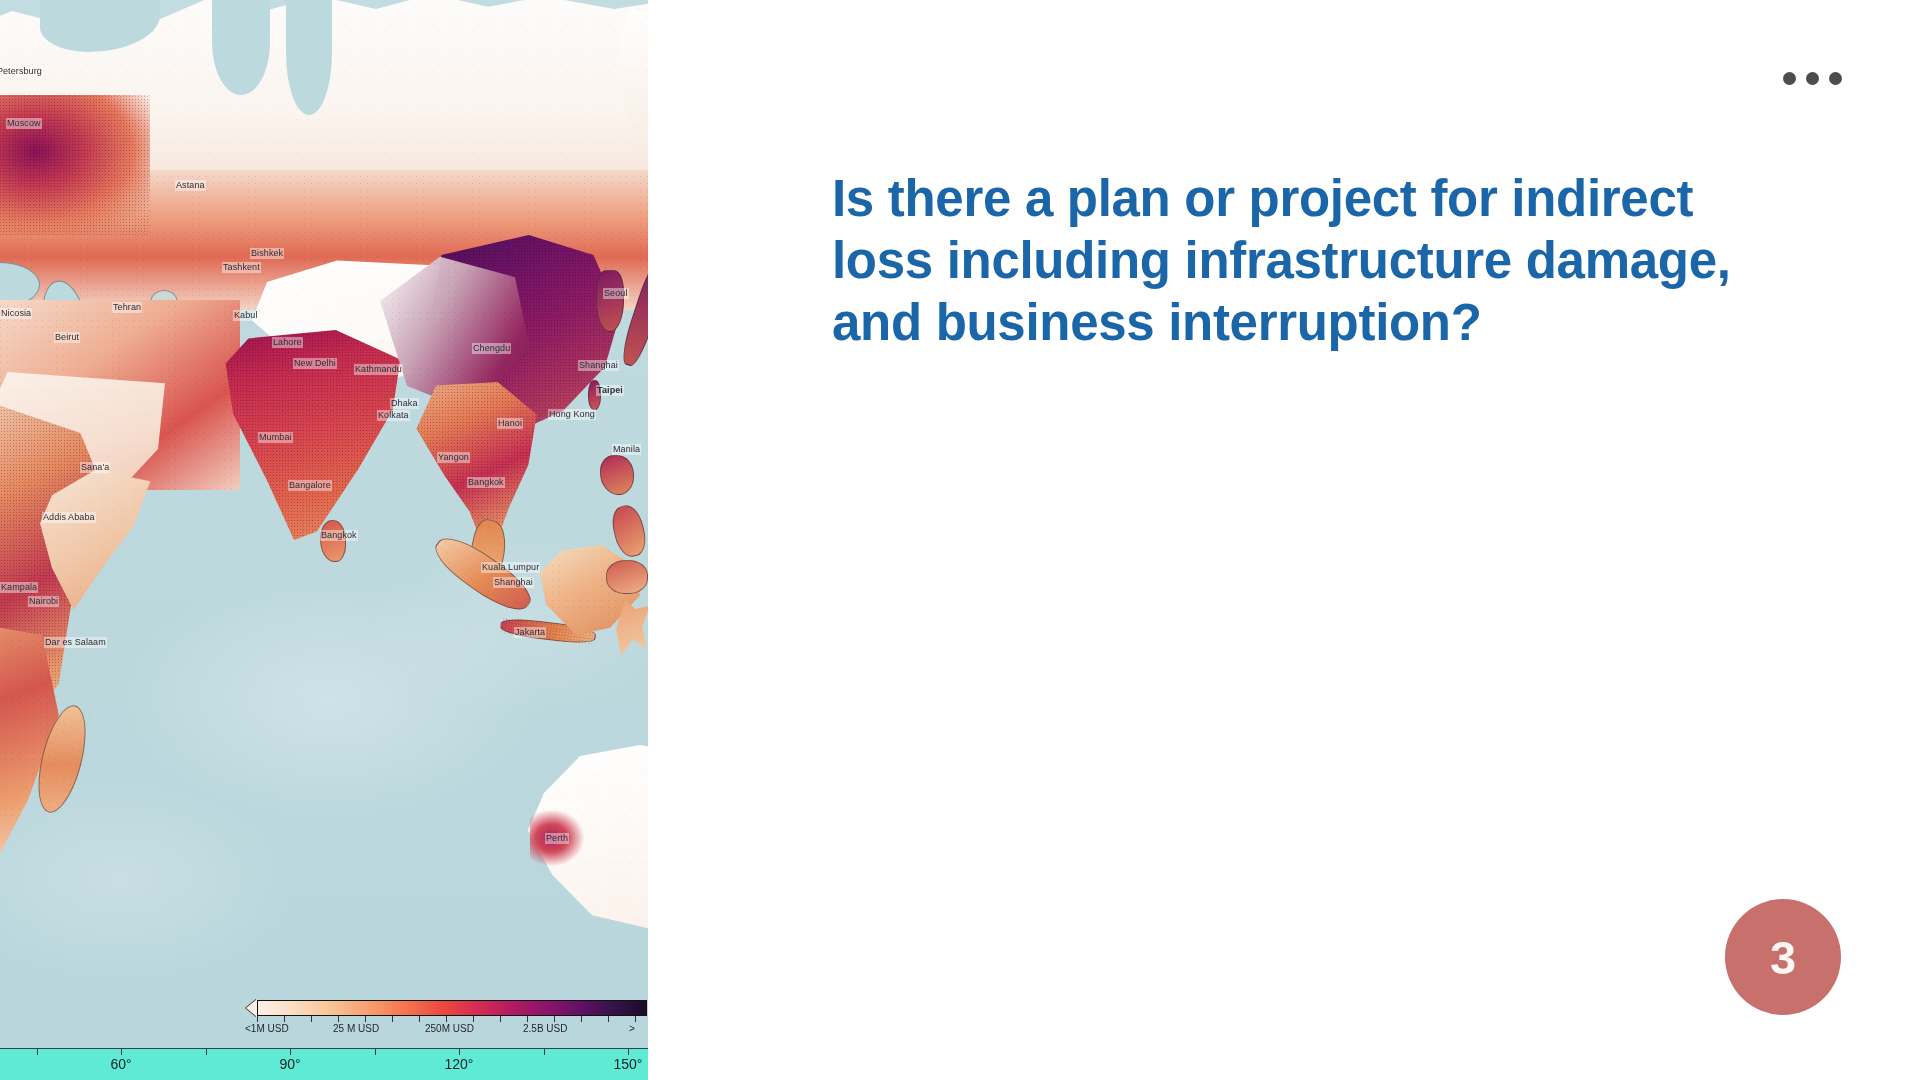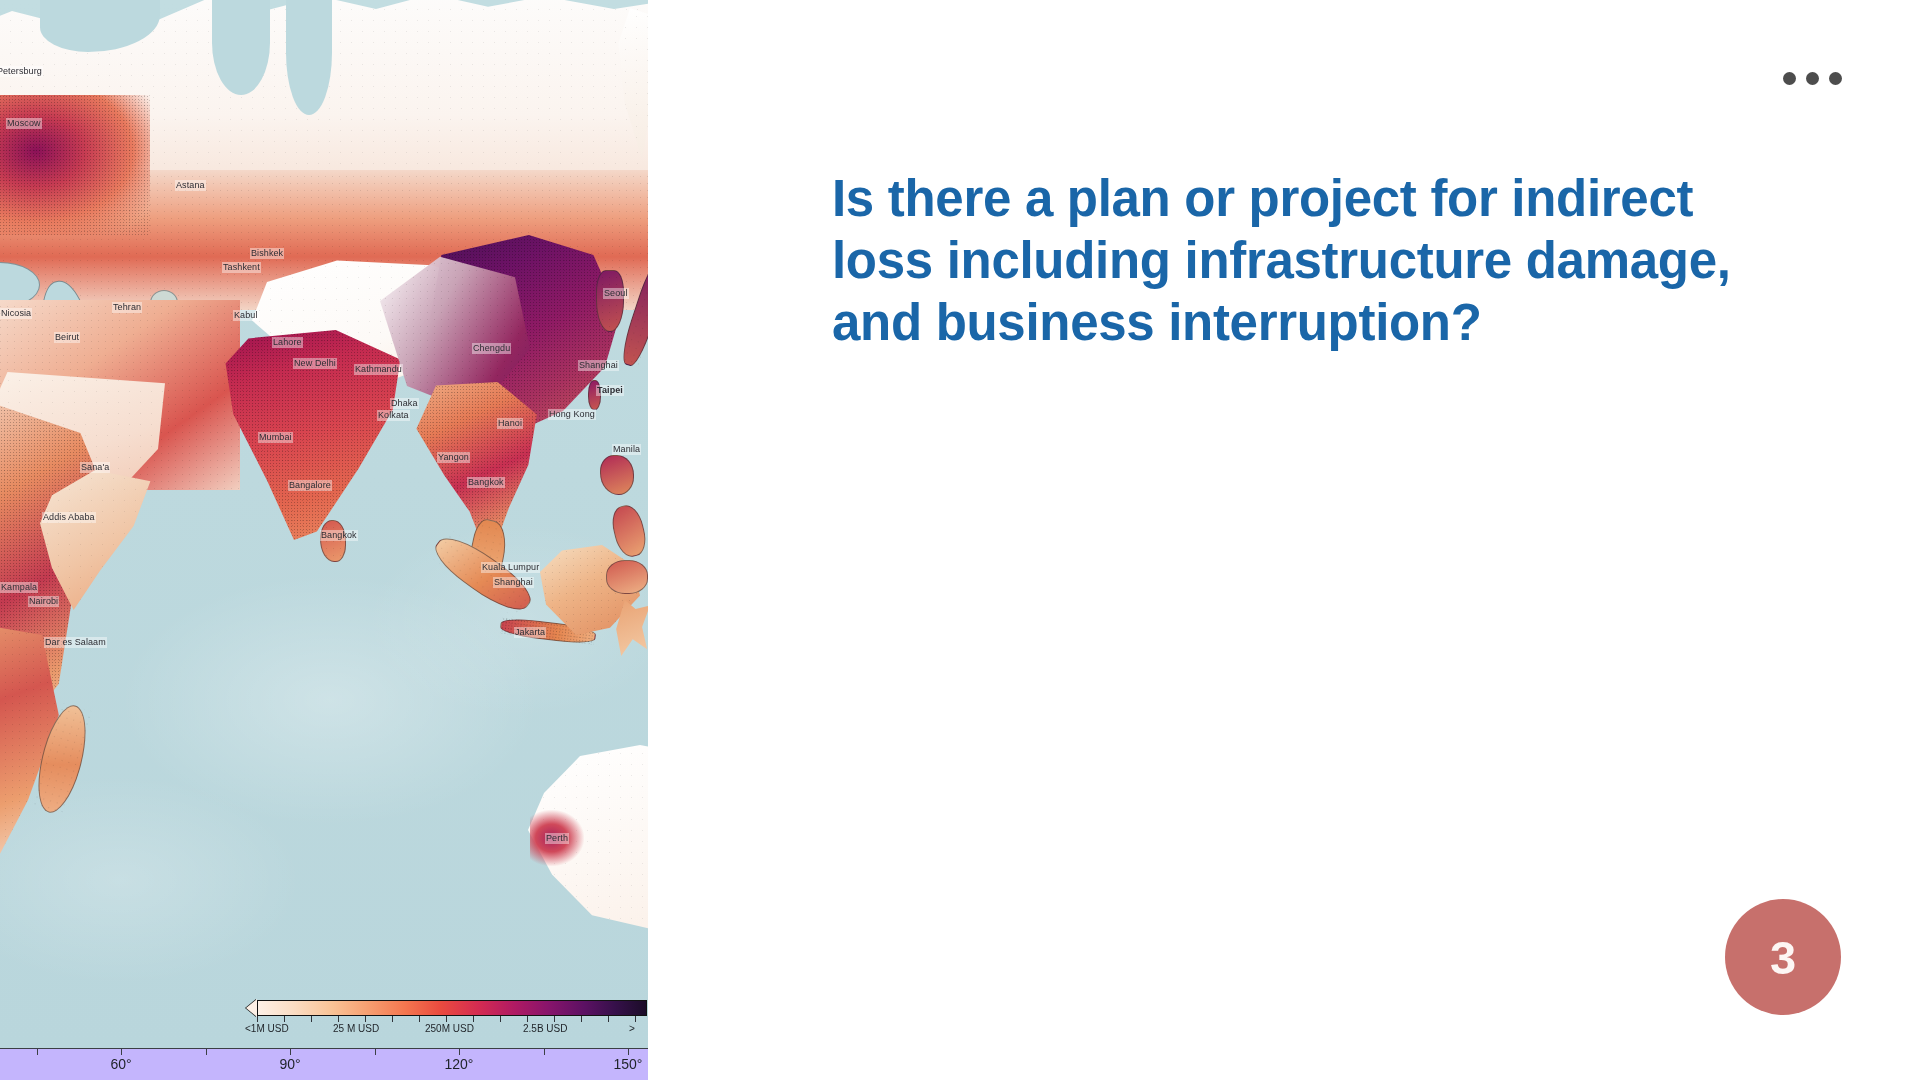--- a/index.html
+++ b/index.html
@@ -110,21 +110,21 @@
   .legend-labels {
     position:absolute; left:-40px; top:23px; width:470px; height:18px;
     font-size:10px; color:#1e2227;
   }
   .legend-labels span { position:absolute; white-space:nowrap; }
 
   
   .lon-axis {
     position:absolute; left:0; top:1048px;
     width:648px; height:32px;
-    background:#c4b5fd;
+    background:#5eead4;
     border-top:1px solid #3b3f45;
   }
   .lon-axis i {
     position:absolute; top:0; width:1px; height:6px; background:#3b3f45;
   }
   .lon-axis span {
     position:absolute; top:7px;
     font-size:14px; color:#1e2227;
     transform:translateX(-50%);
     white-space:nowrap;

